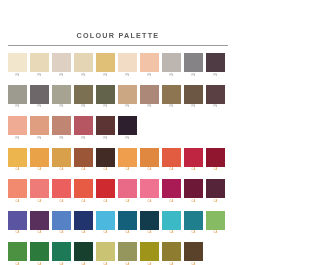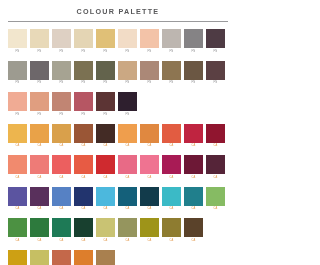--- a/index.html
+++ b/index.html
@@ -14,20 +14,21 @@
     overflow: hidden;
     position: relative;
   }
 
   .page {
     width: 236px;
     height: 196px;
     box-sizing: border-box;
     background: #ffffff;
     position: relative;
+    margin-top: 24px;
   }
 
   
   .header {
     padding-top: 7px;
     text-align: center;
   }
   .title {
     font-size: 7.2px;
     letter-spacing: 1.25px;

